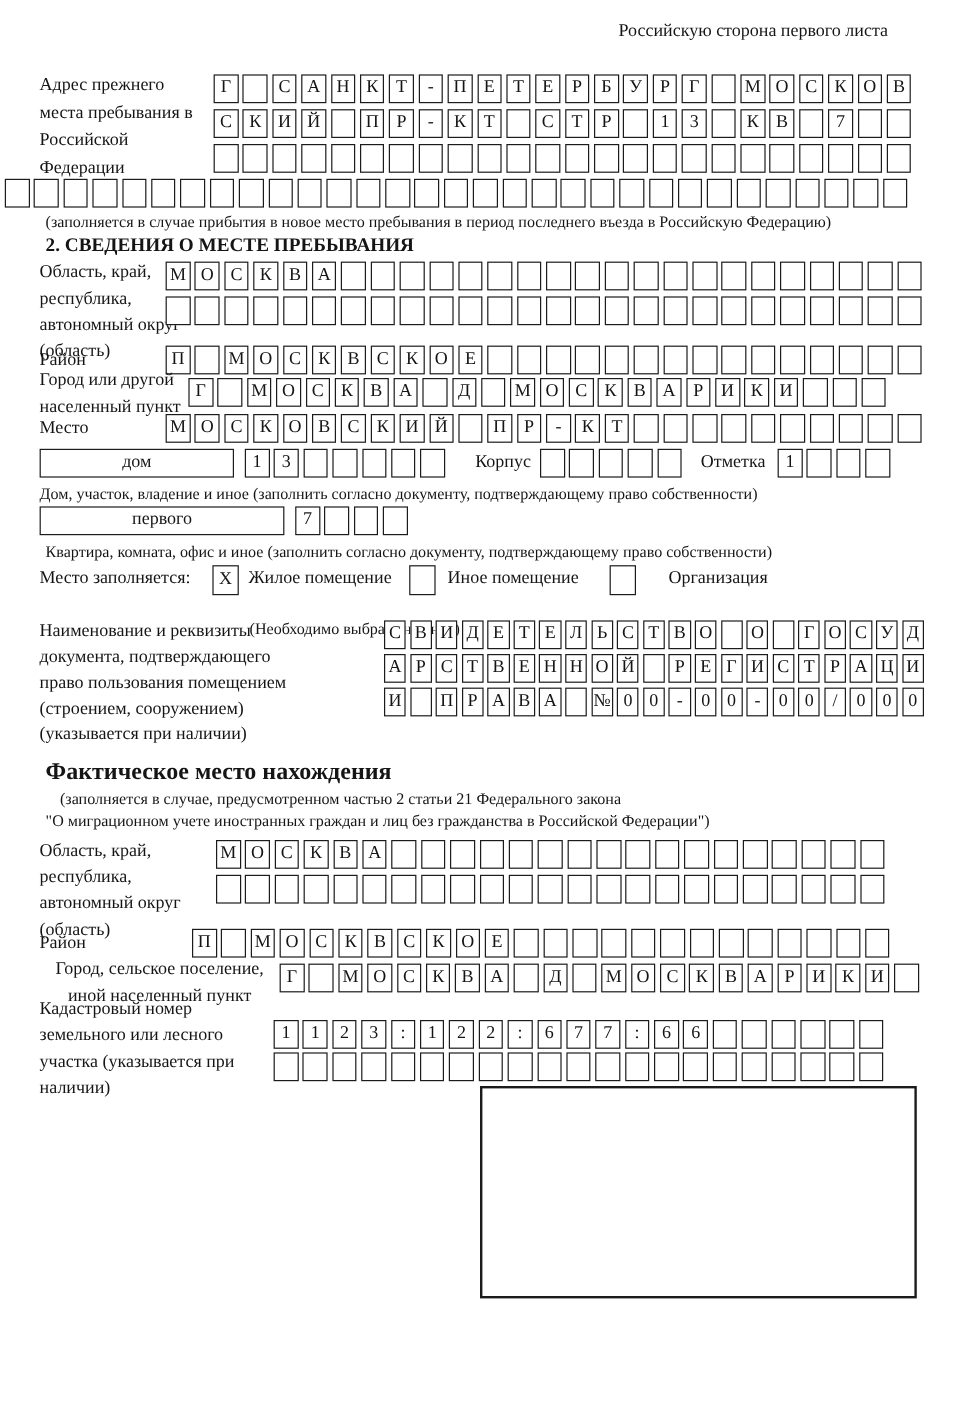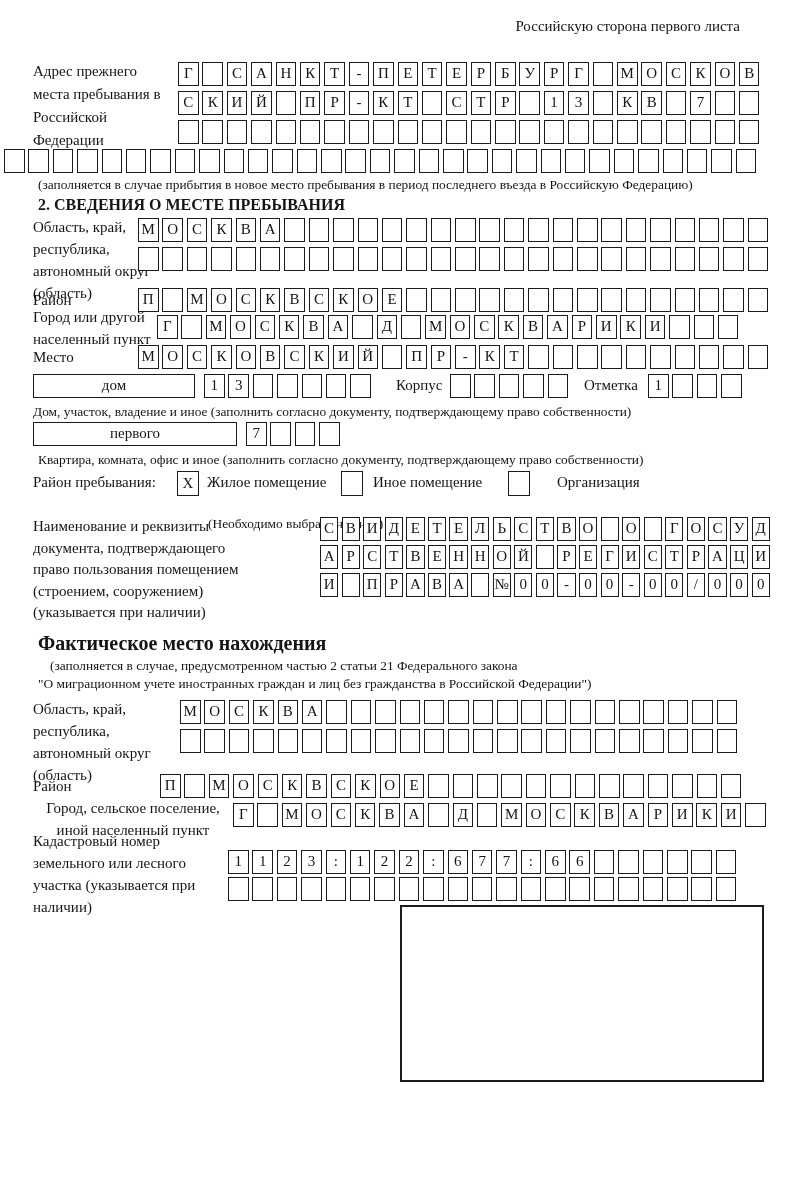--- a/index.html
+++ b/index.html
@@ -318,21 +318,21 @@
 
   <div class="labelbox" style="left:33px;top:422px;width:202px;height:21.5px;">первого</div>
   <div class="cellrow" style="left:246px;top:422px;">
       <span class="cell">7</span>
       <span class="cell"></span>
       <span class="cell"></span>
       <span class="cell"></span>
     </div>
   <div class="caption" style="left:22px;top:451px;width:740px;margin-left:16px;">Квартира, комната, офис и иное (заполнить согласно документу, подтверждающему право собственности)</div>
 
-  <div class="abs" style="left:33px;top:474px;font-size:15px;">Район пребывания:</div>
+  <div class="abs" style="left:33px;top:474px;font-size:15px;">Место заполняется:</div>
   <div class="cellrow cbrow" style="left:177px;top:471px;">
       <span class="cell">X</span>
     </div>
   <div class="abs" style="left:207px;top:474px;font-size:15px;">Жилое помещение</div>
   <div class="cellrow cbrow" style="left:341px;top:471px;">
       <span class="cell"></span>
     </div>
   <div class="abs" style="left:373px;top:474px;font-size:15px;">Иное помещение</div>
   <div class="cellrow cbrow" style="left:508px;top:471px;">
       <span class="cell"></span>

